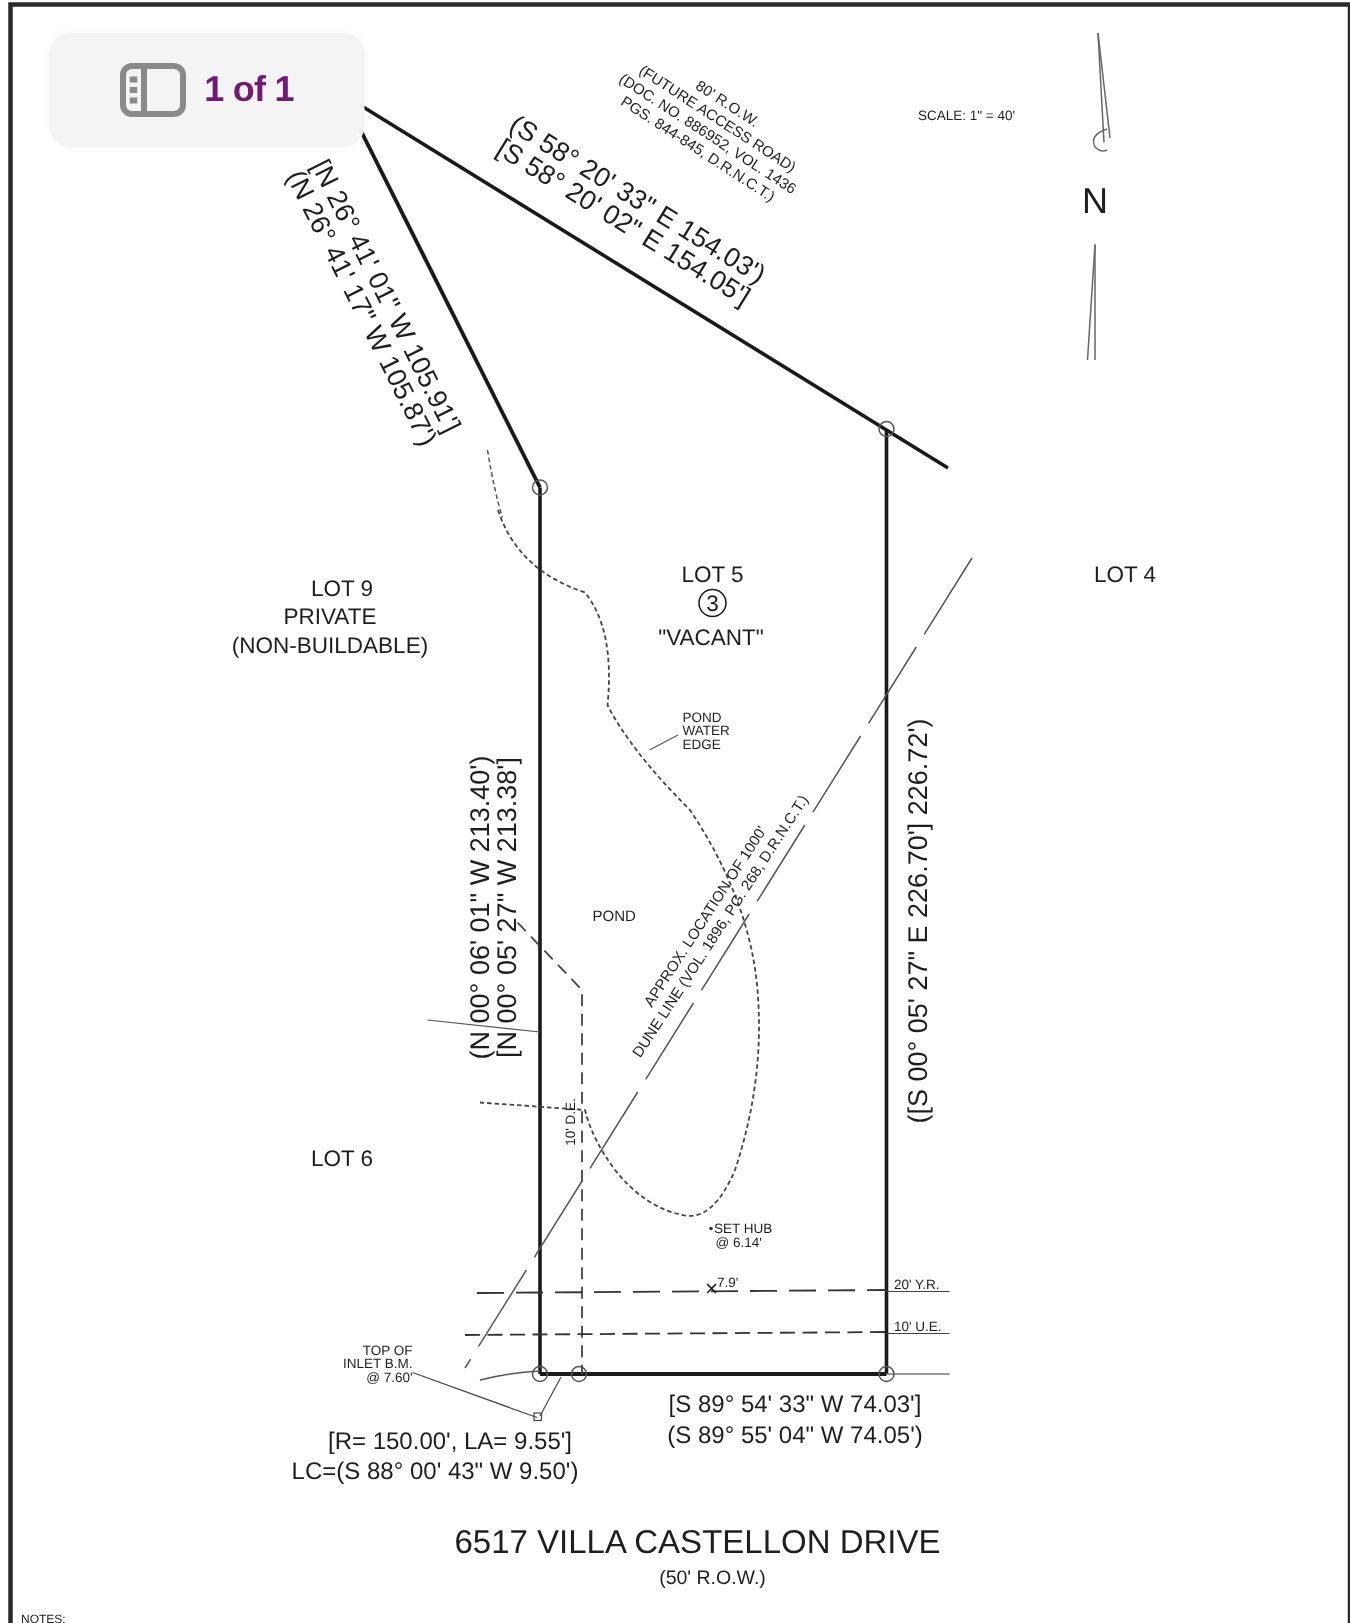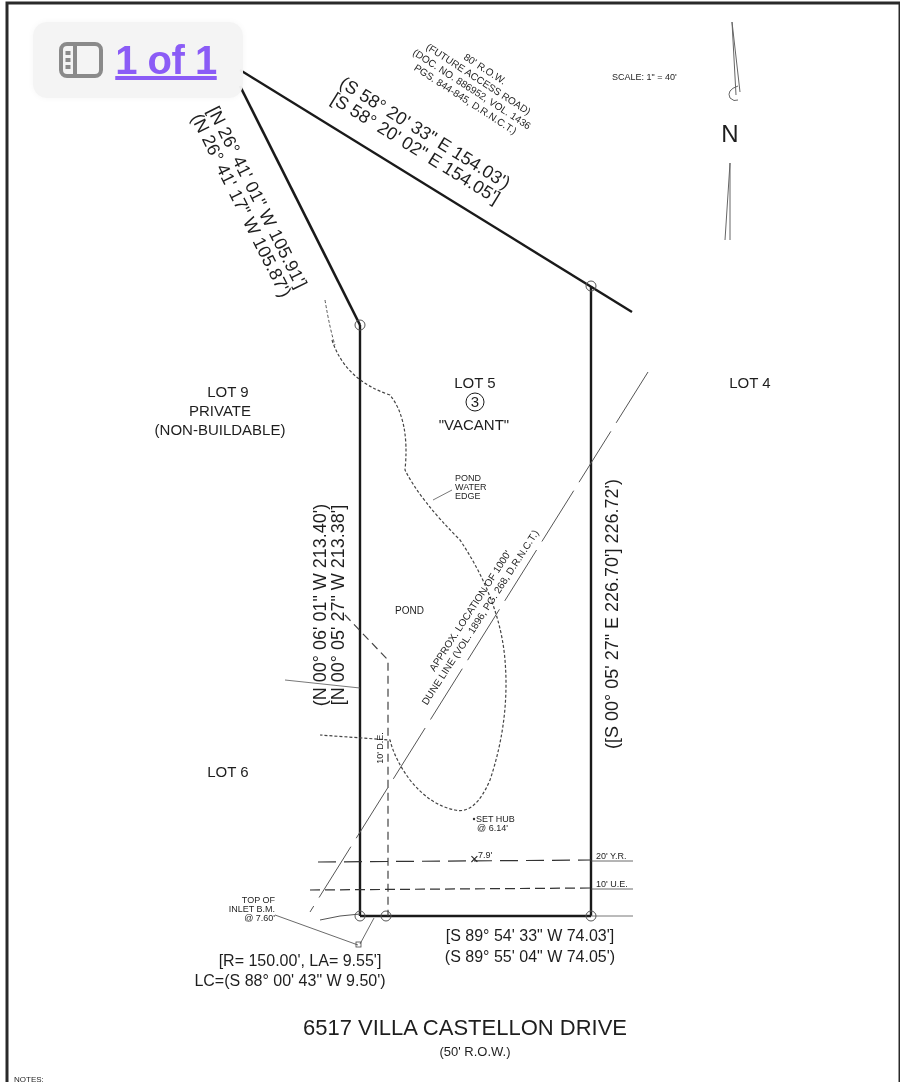--- a/index.html
+++ b/index.html
@@ -11,21 +11,21 @@
   }
   #plat-svg { position: absolute; left: 0; top: 0; width: 900px; height: 1082px; }
   .page-indicator {
     position: absolute; left: 33px; top: 22px; width: 210px; height: 76px;
     background: rgba(244,244,244,0.96); border-radius: 14px;
     display: flex; align-items: center; justify-content: center; gap: 12px;
     box-shadow: 0 0 6px rgba(0,0,0,0.04);
   }
   .page-indicator .pi-text {
     font-family: "Liberation Sans", sans-serif; font-weight: bold;
-    font-size: 40px; color: #8b5cf6; letter-spacing: -0.5px; text-decoration: underline;
+    font-size: 24px; color: #701a75; letter-spacing: -0.5px;
   }
   .sidebar-glyph { width: 44px; height: 36px; }
   svg text { font-family: "Liberation Sans", sans-serif; fill: #1e1e1e; }
   .t-lg { font-size: 18px; }
   .t-md { font-size: 15px; }
   .t-sm { font-size: 10px; }
   .t-xs { font-size: 9px; }
   .t-title { font-size: 22px; }
 </style>
 </head>

